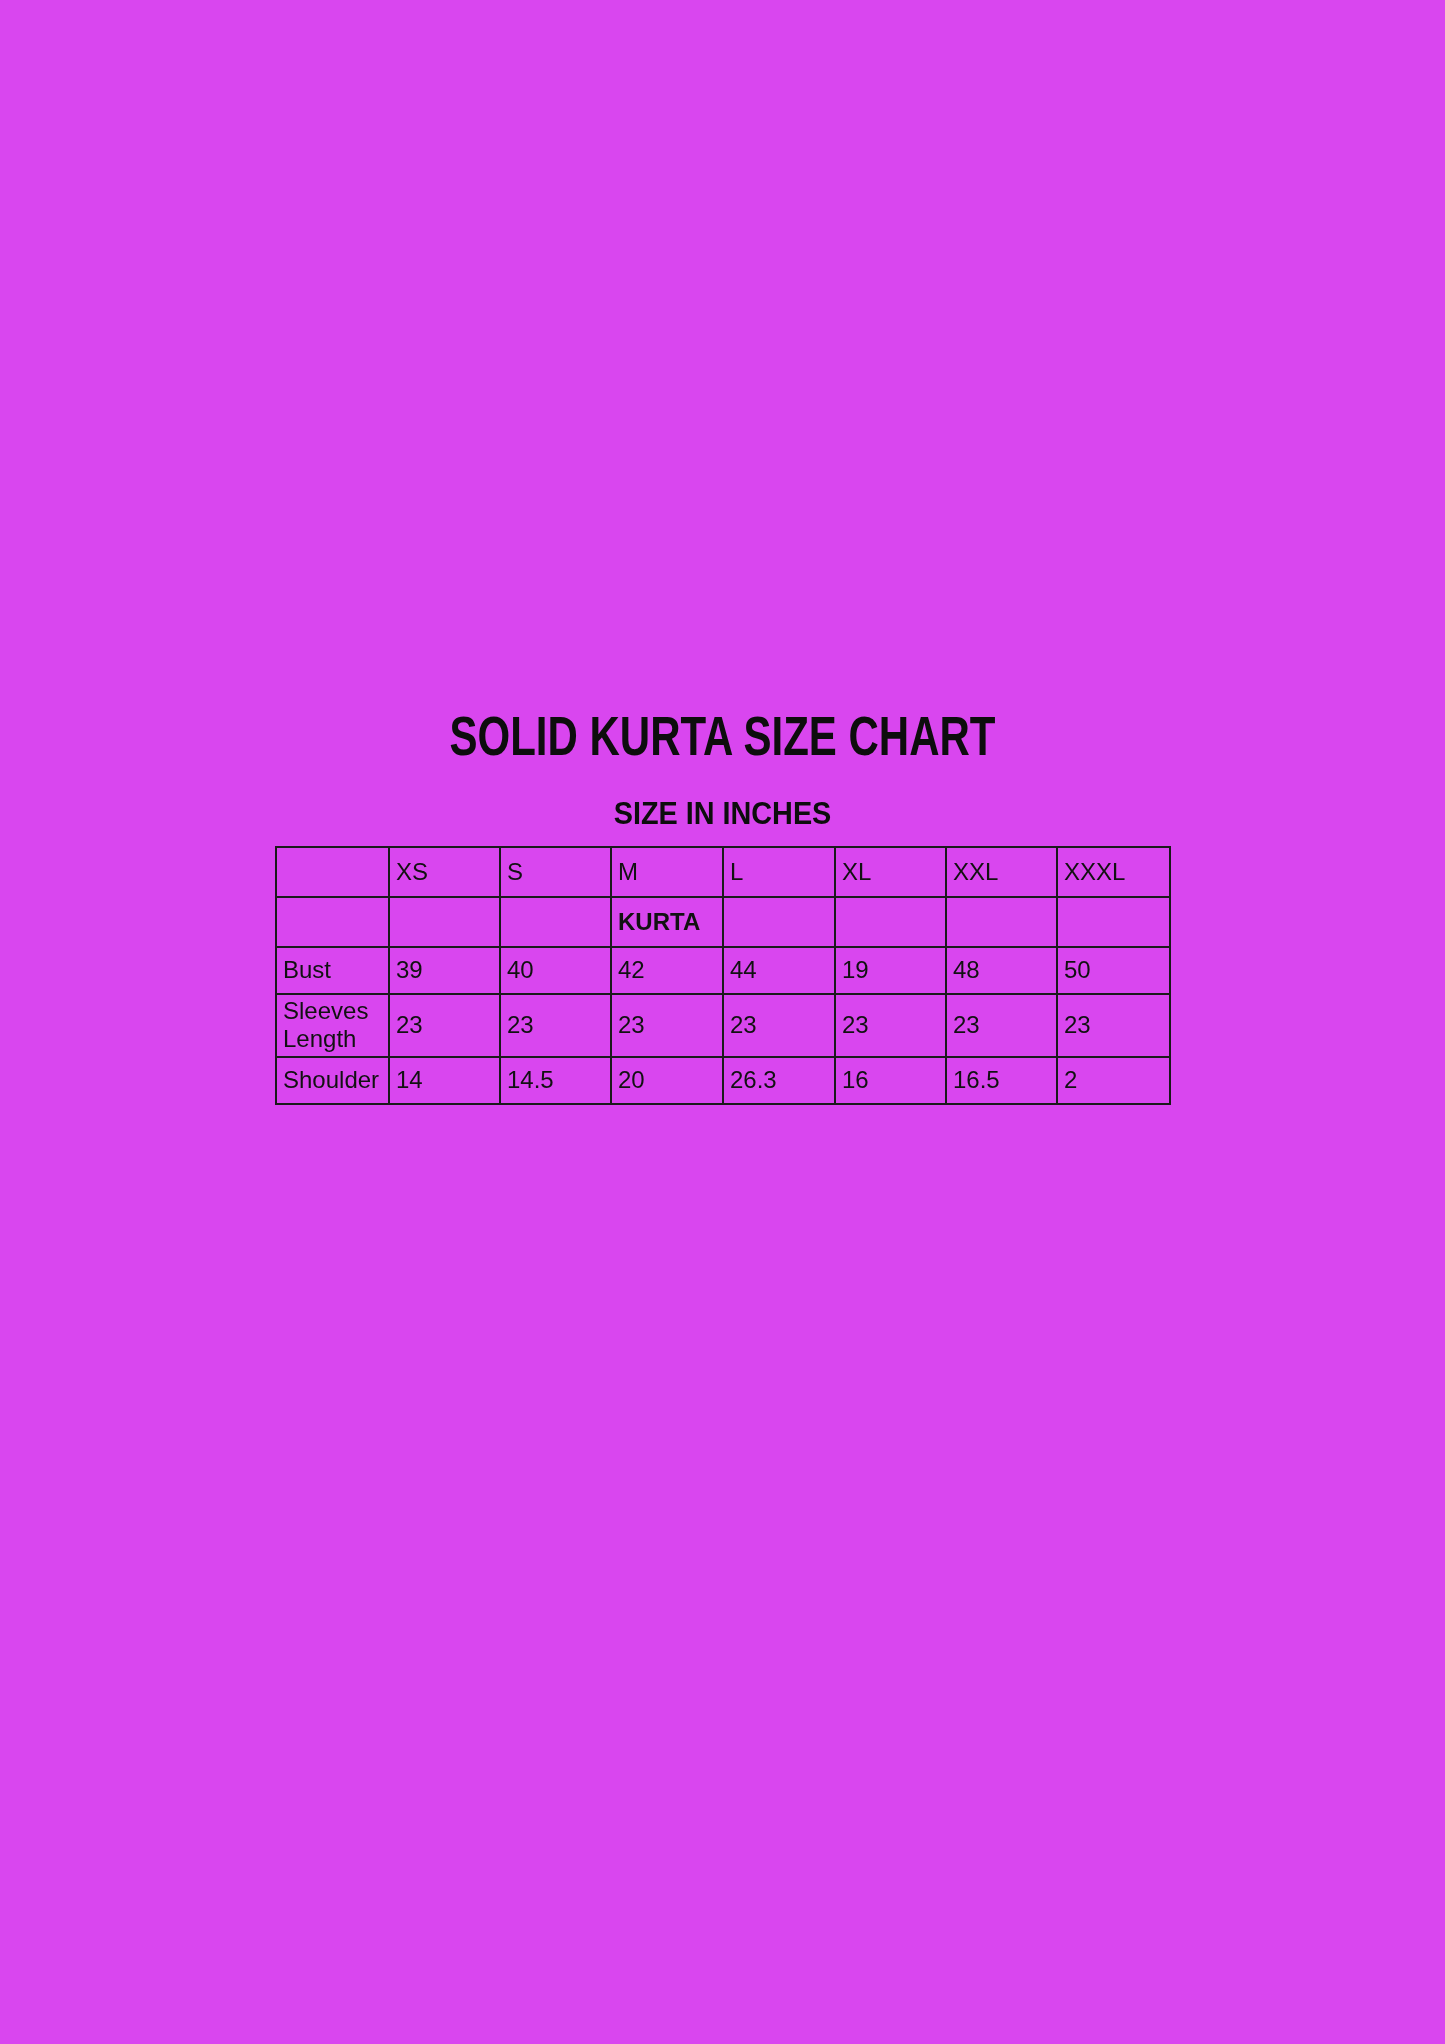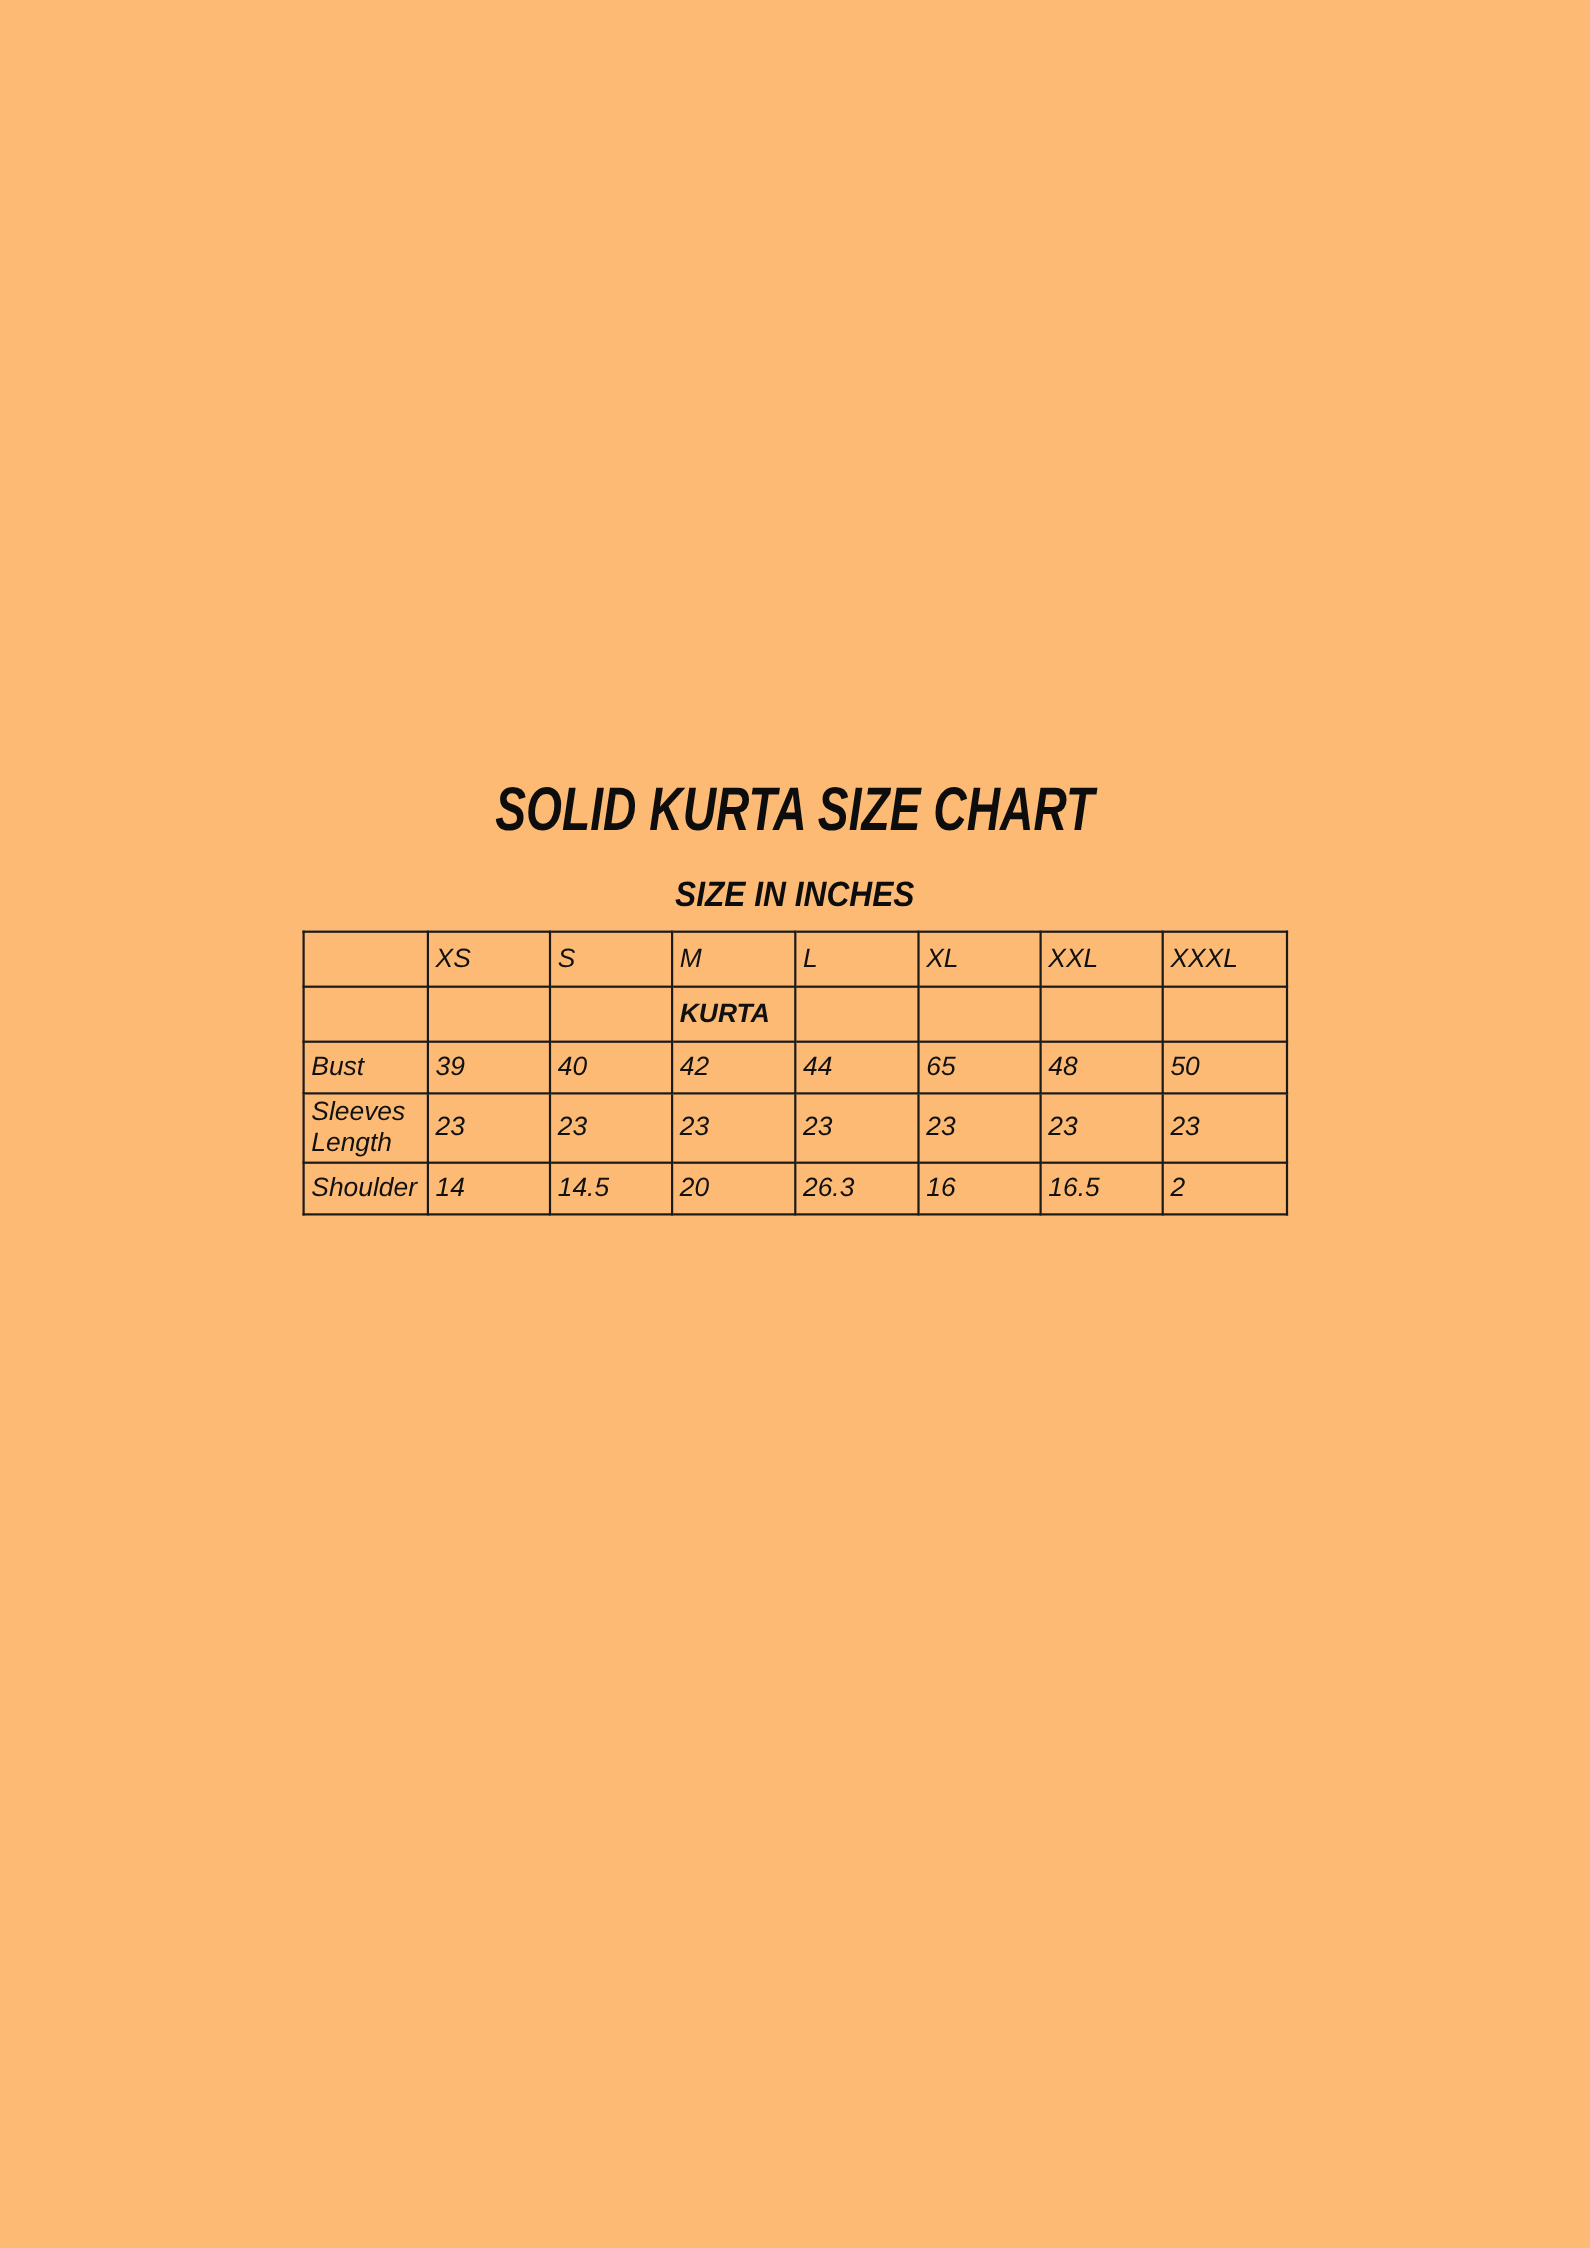--- a/index.html
+++ b/index.html
@@ -4,25 +4,24 @@
 <style>
   html, body {
     margin: 0;
     padding: 0;
     background: #ffffff;
   }
   .page {
     position: relative;
     width: 1445px;
     height: 2044px;
-    background: #fdba74;
+    background: #d946ef;
     font-family: "Liberation Sans", sans-serif;
     color: #000000;
     overflow: hidden;
-    font-style: italic;
   }
   .title {
     position: absolute;
     top: 703px;
     left: 0;
     width: 100%;
     margin: 0;
     text-align: center;
     font-size: 56px;
     font-weight: 700;
@@ -102,21 +101,21 @@
           <td></td>
           <td></td>
           <td></td>
         </tr>
         <tr class="r-data">
           <td>Bust</td>
           <td>39</td>
           <td>40</td>
           <td>42</td>
           <td>44</td>
-          <td>65</td>
+          <td>19</td>
           <td>48</td>
           <td>50</td>
         </tr>
         <tr class="r-data">
           <td>Sleeves Length</td>
           <td>23</td>
           <td>23</td>
           <td>23</td>
           <td>23</td>
           <td>23</td>

